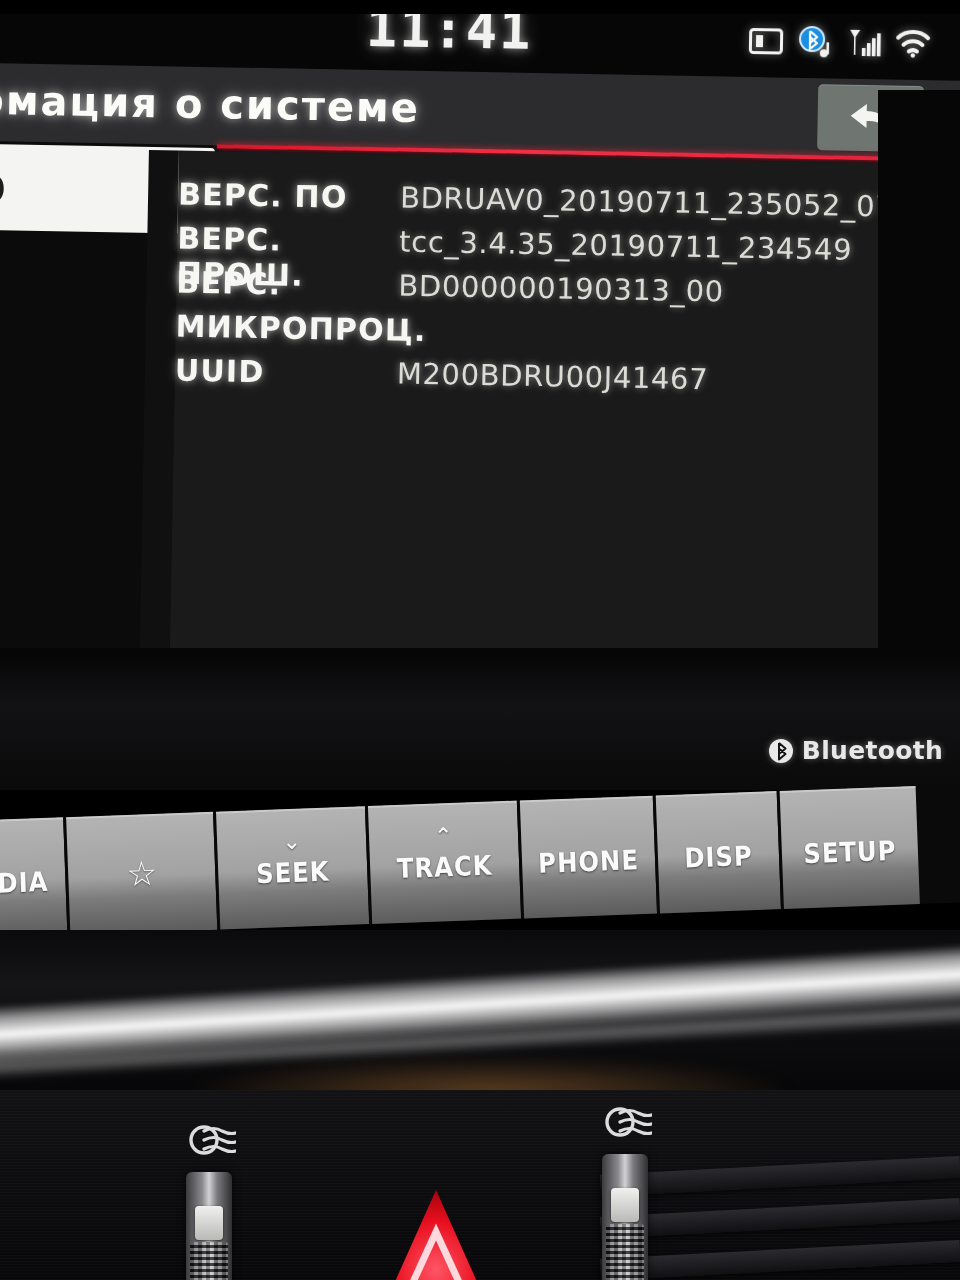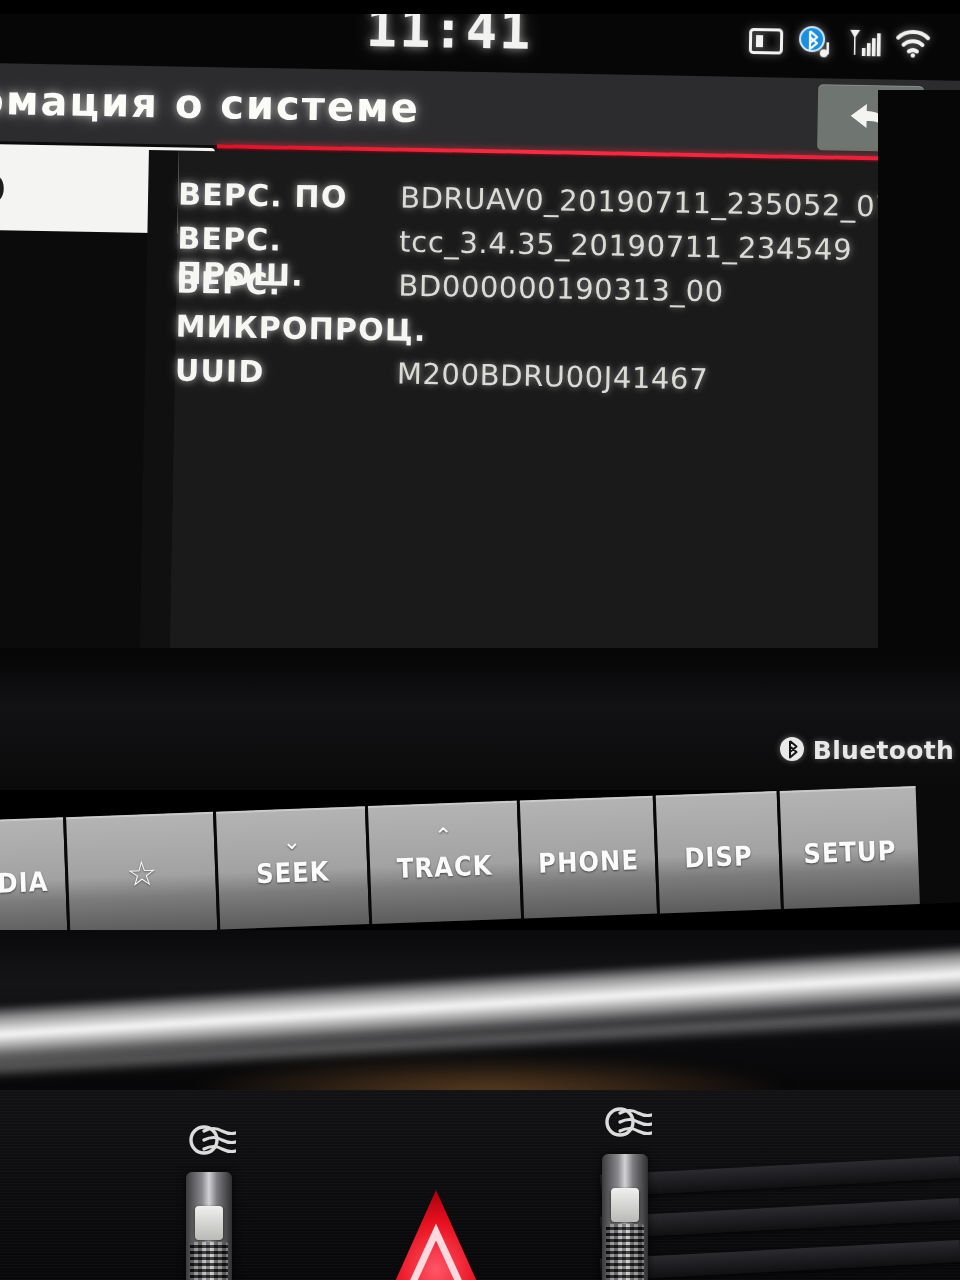--- a/index.html
+++ b/index.html
@@ -95,22 +95,22 @@
     text-shadow:0 0 6px rgba(255,255,255,.4), 0 0 14px rgba(255,255,255,.18);
     white-space:nowrap;
   }
 
   
   #gap-panel{
     position:absolute; left:0; top:650px; width:960px; height:140px;
     background:linear-gradient(180deg,#050506 0%,#121214 40%,#0a0a0b 100%);
   }
   #bt-logo{
-    position:absolute; right:6px; top:736px;
-    display:flex; align-items:flex-start; gap:8px;
+    position:absolute; right:17px; top:736px;
+    display:flex; align-items:center; gap:8px;
     filter:drop-shadow(0 0 3px rgba(255,255,255,.35));
   }
   #bt-word{
     color:#e8e8e8; font-size:25px; font-weight:bold;
     font-family:"DejaVu Sans", sans-serif; letter-spacing:.3px;
   }
 
   
   #buttonbar{
     position:absolute; left:0; top:760px; width:960px; height:180px;

